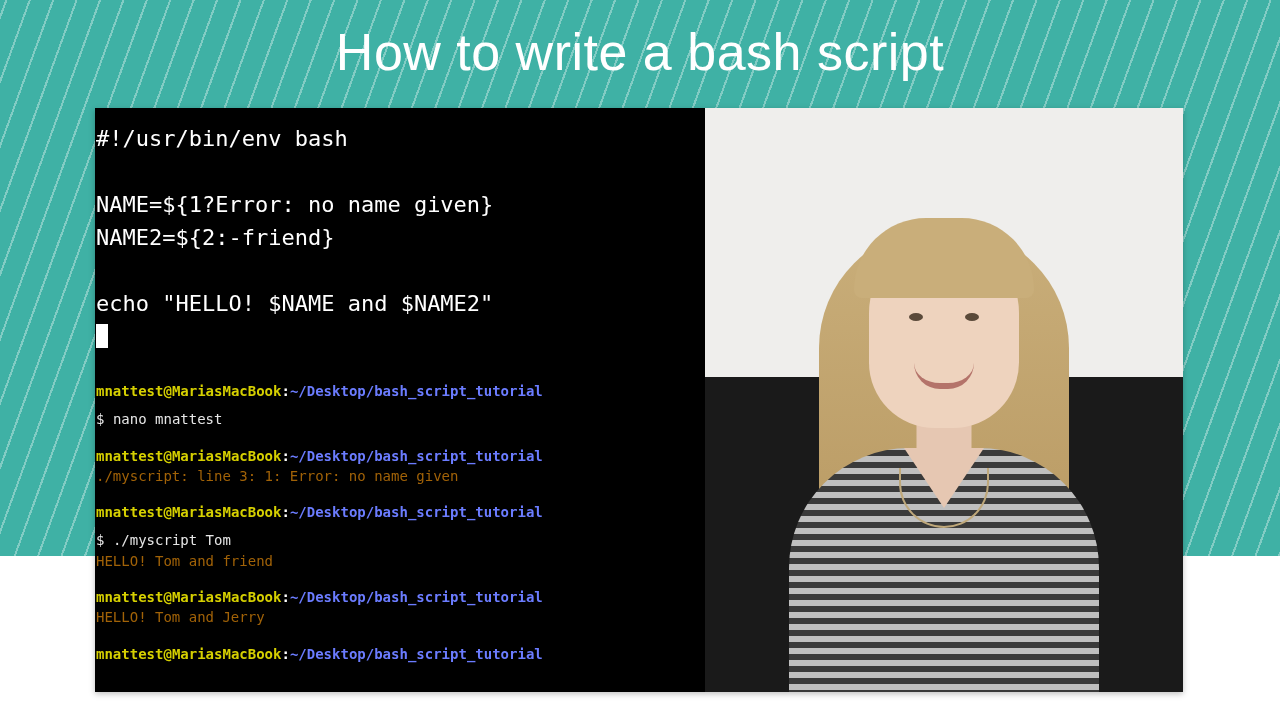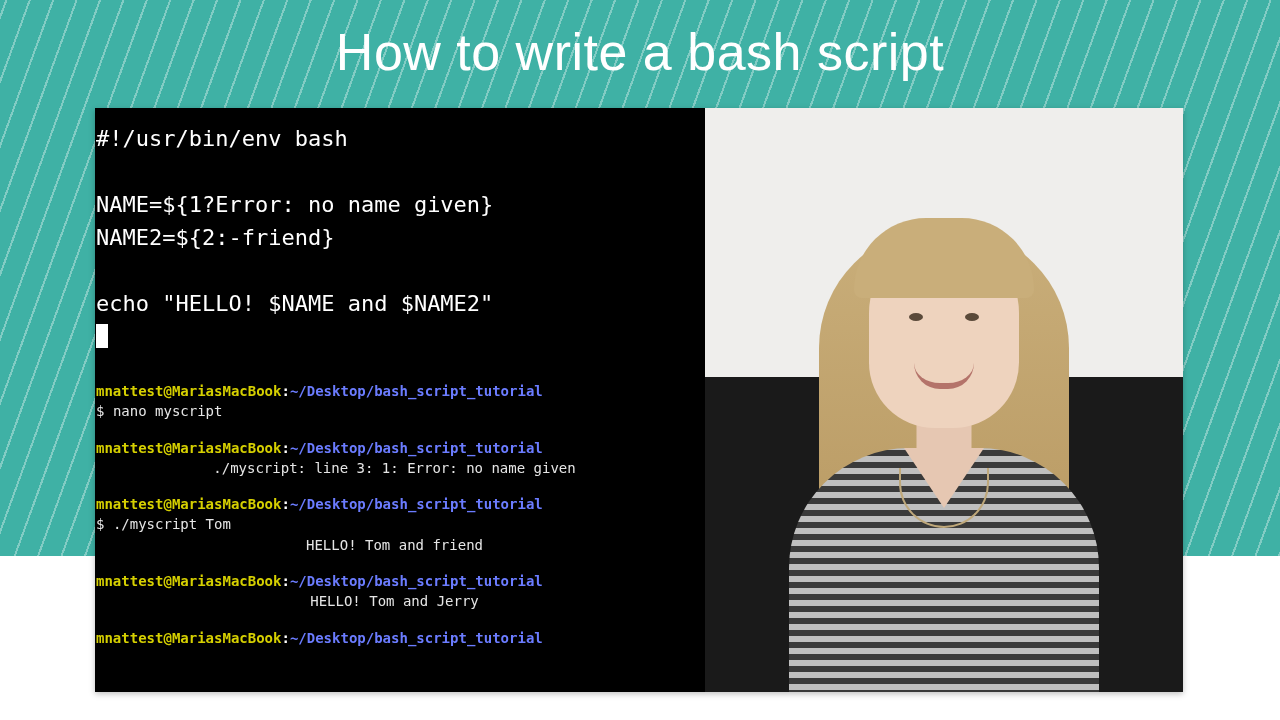--- a/index.html
+++ b/index.html
@@ -47,27 +47,27 @@
     vertical-align: -4px;
   }
   .term-sessions {
     margin-top: 28px;
     font-family: "Menlo","Consolas",monospace;
     font-size: 14px;
     line-height: 1.45;
     color: #e6e6e6;
   }
   .session { margin-bottom: 16px; }
-  .prompt-line { white-space: pre; }
+  .prompt-line { white-space: pre; margin-top: 8px; }
   .user { color: #d6d000; font-weight: bold; }
   .host { color: #d6d000; font-weight: bold; }
   .colon { color: #fff; font-weight: bold; }
   .path { color: #6b7cff; font-weight: bold; }
   .cmd  { color: #e6e6e6; }
-  .out  { color: #e5e5e5; text-align: center; }
+  .out  { color: #a16207; }
   .photo {
     width: 478px; height: 100%;
     background: linear-gradient(#efeeec 0 46%, #1a1a1a 46% 100%);
     position: relative;
     overflow: hidden;
   }
   
   .presenter {
     position: absolute; left: 50%; top: 40px; transform: translateX(-50%);
     width: 340px; height: 540px;
@@ -123,21 +123,21 @@
 <span>NAME=${1?Error: no name given}</span>
 <span>NAME2=${2:-friend}</span>
 <span></span>
 <span>echo "HELLO! $NAME and $NAME2"</span>
 <span class="cursor"></span></div>
 
       <div class="term-sessions">
 
         <div class="session">
           <div class="prompt-line"><span class="user">mnattest</span><span class="host">@</span><span class="host">MariasMacBook</span><span class="colon">:</span><span class="path">~/Desktop/bash_script_tutorial</span></div>
-          <div class="prompt-line"><span class="cmd">$</span><span class="cmd"> </span><span class="cmd">nano myscript</span></div>
+          <div class="prompt-line"><span class="cmd">$</span><span class="cmd"> </span><span class="cmd">nano mnattest</span></div>
         </div>
 
         <div class="session">
           <div class="prompt-line"><span class="user">mnattest</span><span class="host">@</span><span class="host">MariasMacBook</span><span class="colon">:</span><span class="path">~/Desktop/bash_script_tutorial</span></div>
           <div class="out">./myscript: line 3: 1: Error: no name given</div>
         </div>
 
         <div class="session">
           <div class="prompt-line"><span class="user">mnattest</span><span class="host">@</span><span class="host">MariasMacBook</span><span class="colon">:</span><span class="path">~/Desktop/bash_script_tutorial</span></div>
           <div class="prompt-line"><span class="cmd">$</span><span class="cmd"> </span><span class="cmd">./myscript Tom</span></div>

